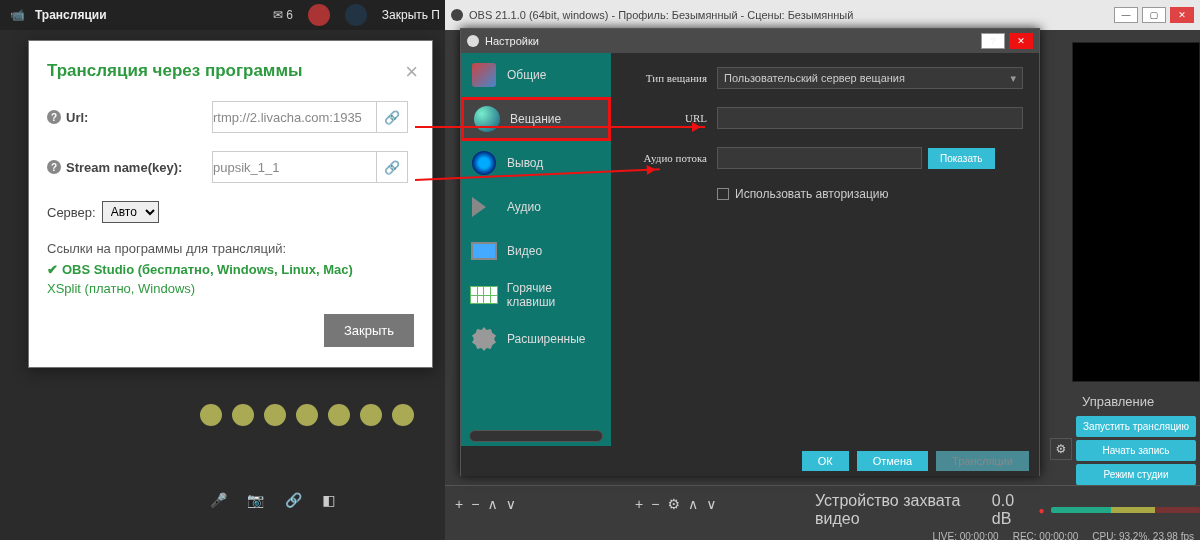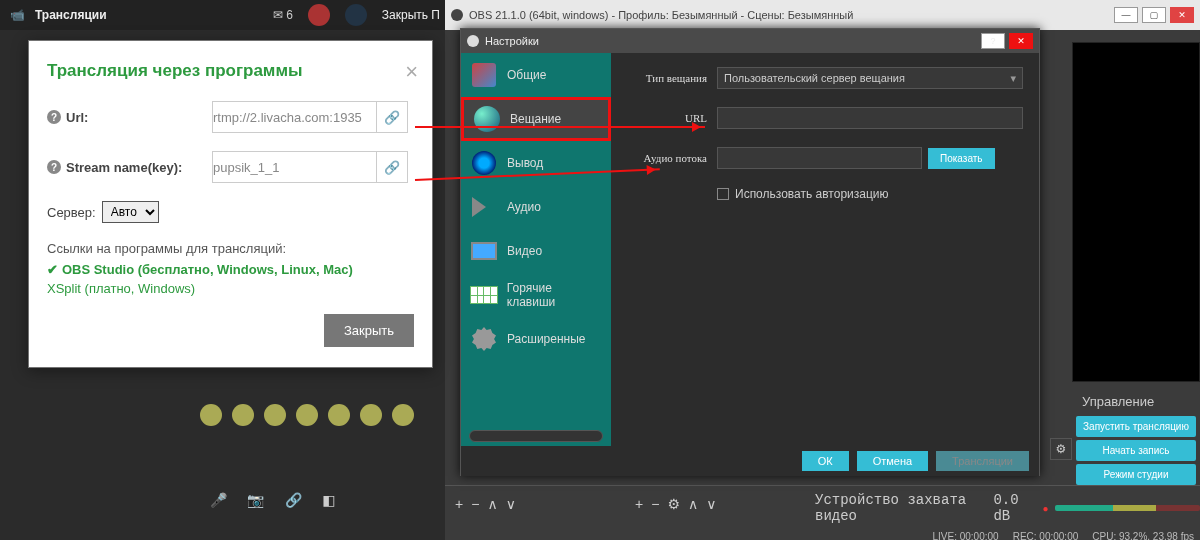--- a/index.html
+++ b/index.html
@@ -48,21 +48,21 @@
   .controls-panel { position:absolute; right:4px; top:360px; width:120px; }
   .controls-panel .hdr { color:#ccc; font-size:13px; padding:4px 6px; }
   .controls-panel .ctl-btn { background:#35bdd5; color:#fff; font-size:10px; padding:5px 2px; margin:3px 0; text-align:center; border-radius:2px; cursor:pointer; }
   .controls-panel .ctl-btn.settings { border:2px solid #e11; }
   .gear-mini { position:absolute; right:128px; top:408px; width:22px; height:22px; border:1px solid #555; color:#ccc; display:flex; align-items:center; justify-content:center; font-size:12px; }
   .bottom-bar { position:absolute; bottom:0; left:0; right:0; height:60px; background:#3b3b3b; border-top:1px solid #555; color:#ccc; font-size:10px; }
   .bottom-bar .btn-group { position:absolute; left:10px; top:10px; display:flex; gap:8px; }
   .bottom-bar .plusminus { display:flex; align-items:center; gap:8px; color:#ccc; font-size:14px; }
   .bottom-bar .btn-group2 { position:absolute; left:190px; top:10px; display:flex; gap:8px; }
   .bottom-bar .audio { position:absolute; left:370px; top:6px; display:flex; align-items:center; gap:6px; }
-  .audio-name { font-size:14px; color:#ccc;font-family:Liberation Mono, monospace; }
+  .audio-name { font-size:16px; color:#ccc; }
   .audio-meter { width:170px; height:6px; background:linear-gradient(90deg,#2a8 0%,#2a8 40%,#aa4 40%,#aa4 70%,#733 70%); border-radius:2px; }
   .status-bar { position:absolute; bottom:0; right:6px; height:18px; display:flex; align-items:center; gap:14px; font-size:10px; color:#bbb; }
 
   
   .settings-dialog { position:absolute; left:460px; top:28px; width:580px; height:448px; background:#222; border:1px solid #555; z-index:6; box-shadow:0 0 10px rgba(0,0,0,.8); }
   .settings-title { height:24px; background:#4a4a4a; display:flex; align-items:center; justify-content:space-between; padding:0 6px; font-size:11px; color:#eee; }
   .settings-title .dot { width:12px; height:12px; background:#ddd; border-radius:50%; }
   .settings-title .win-btns span.red { background:#e11; }
   .settings-body { height:393px; display:flex; background:#2c2c2c; }
   .side-list { width:150px; background:#0f766e; display:flex; flex-direction:column; }

